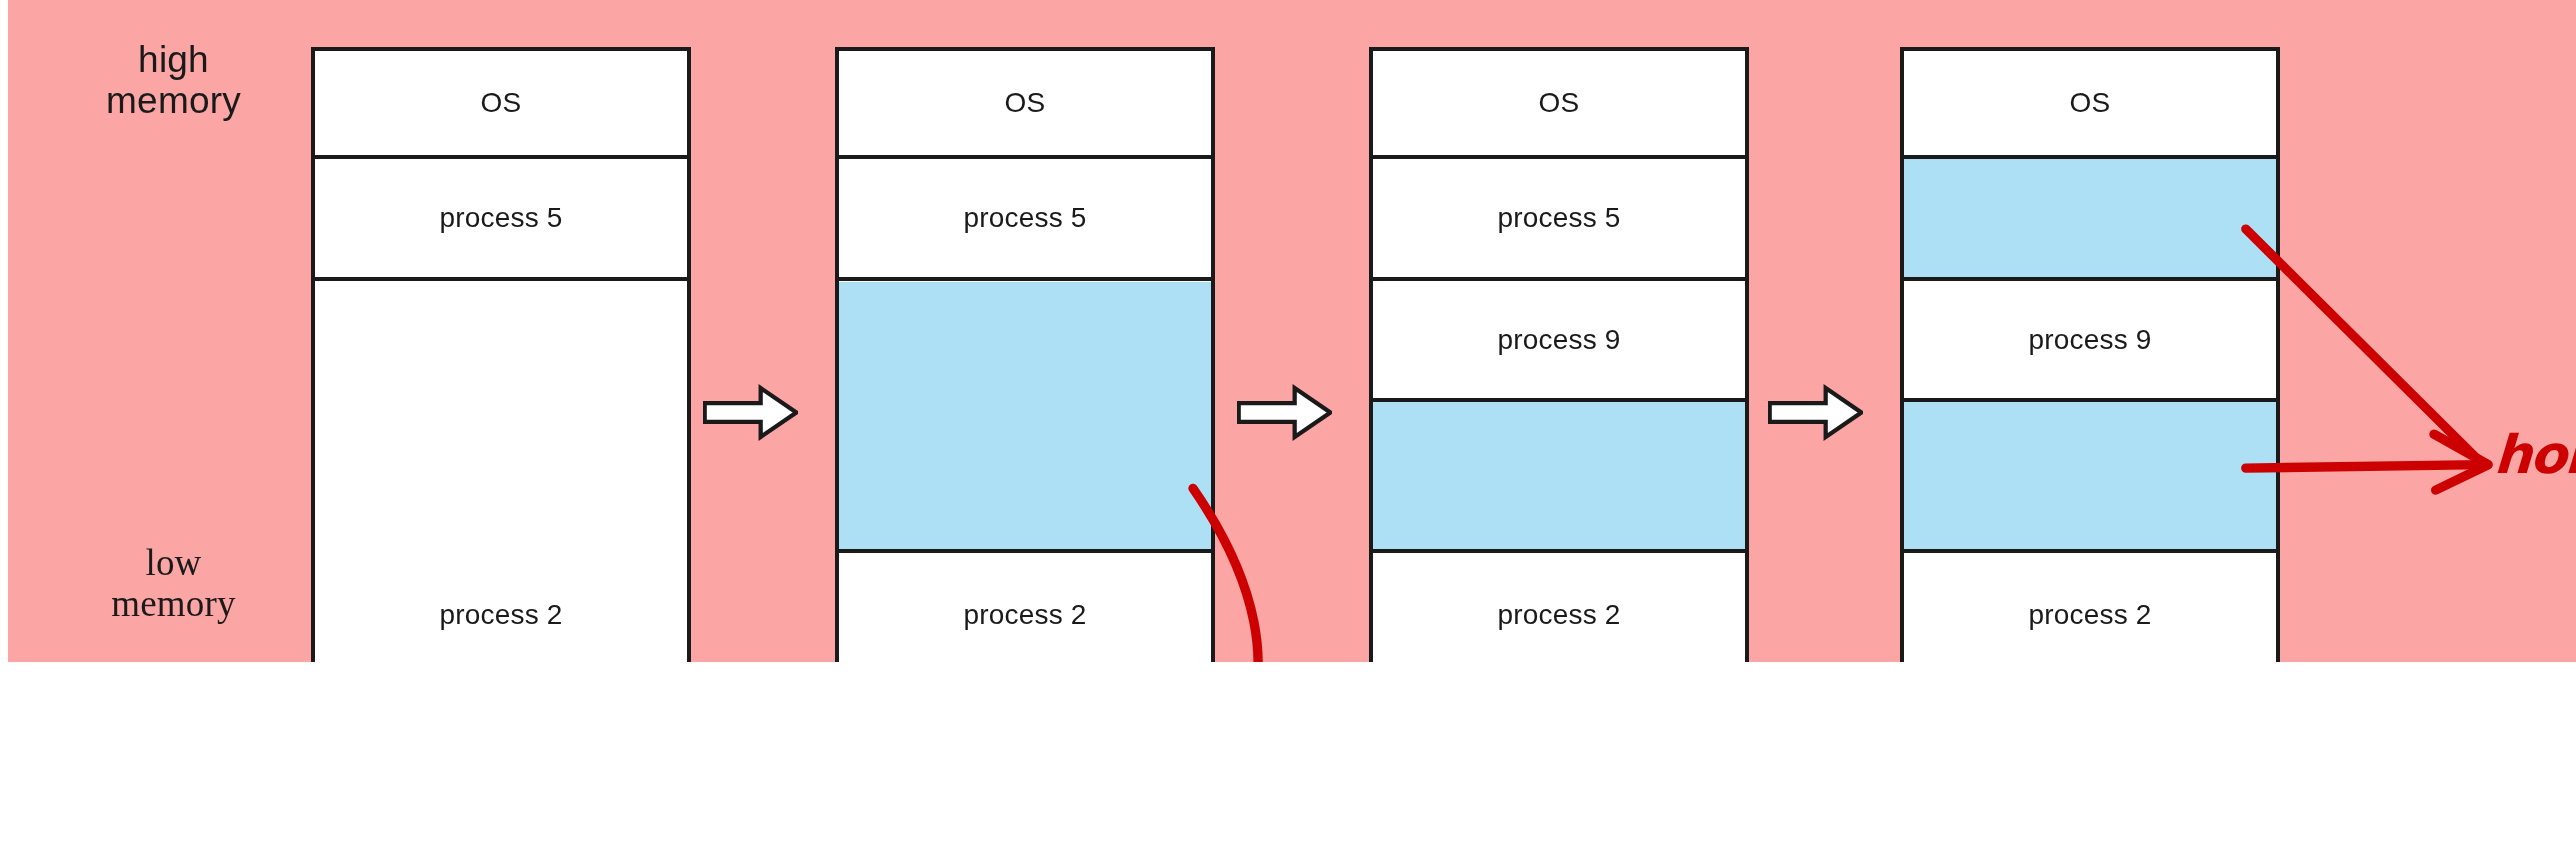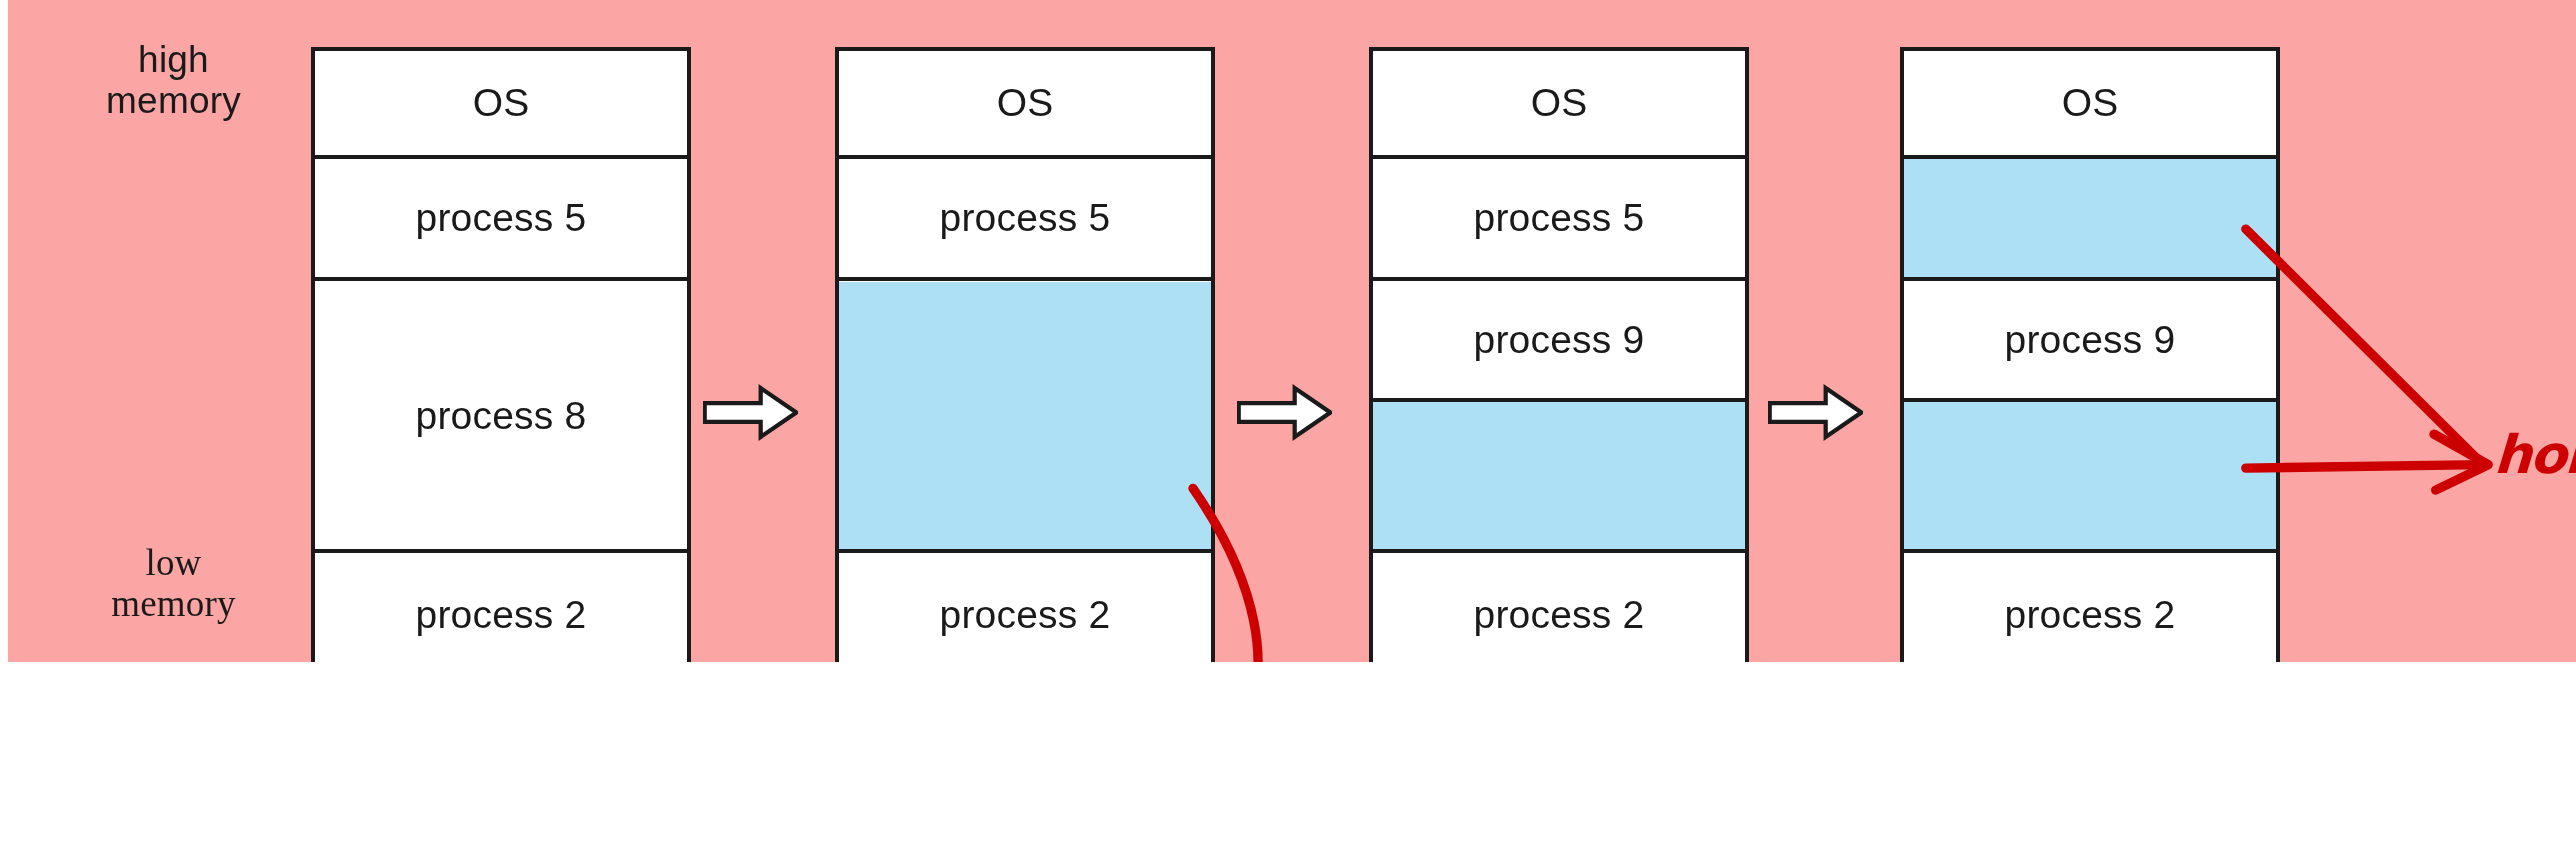--- a/index.html
+++ b/index.html
@@ -46,21 +46,21 @@
   #col4 { left: 1892px; }
 
   .seg {
     position: absolute;
     left: 0;
     right: 0;
     box-sizing: border-box;
     display: flex;
     align-items: center;
     justify-content: center;
-    font-size: 39px;
+    font-size: 28px;
     color: #1a1a1a;
     letter-spacing: 0.2px;
     background: #ffffff;
   }
   .seg.divider-bottom { border-bottom: 4.2px solid #1a1a1a; }
   .seg.hole { background: #ade0f5; }
 
   
   .arrow {
     position: absolute;
@@ -101,21 +101,20 @@
 
   <div class="side-label" id="label-high">high
 memory</div>
 
   <div class="side-label" id="label-low">low
 memory</div>
 
   <div class="col" id="col1">
     <div class="seg divider-bottom" style="top:0px;height:108px;">OS</div>
     <div class="seg divider-bottom" style="top:108px;height:122px;">process 5</div>
-    <div class="seg divider-bottom" style="top:231px;height:271px;">process 8</div>
     <div class="seg" style="top:502px;height:124px;">process 2</div>
   </div>
 
   <div class="arrow" id="arrow1">
     <svg viewBox="0 0 112 70" preserveAspectRatio="none">
       <path d="M2,24 L68,24 L68,6 L110,35 L68,64 L68,46 L2,46 Z" fill="#ffffff" stroke="#1a1a1a" stroke-width="5" stroke-linejoin="miter"></path>
     </svg>
   </div>
 
   <div class="col" id="col2">

